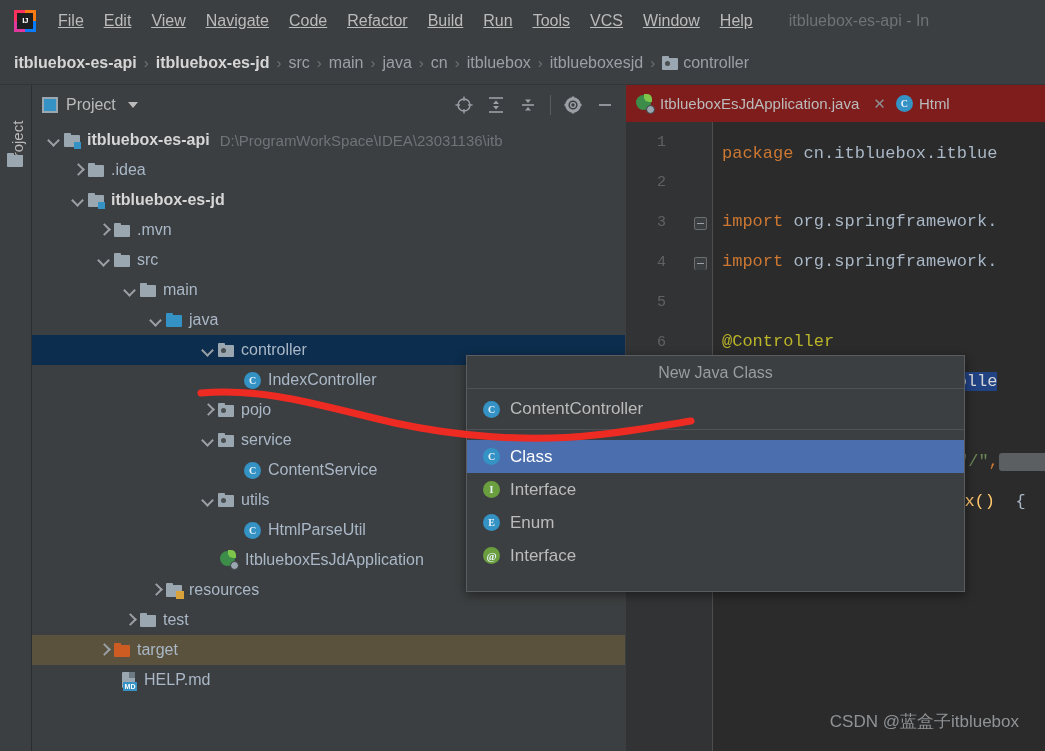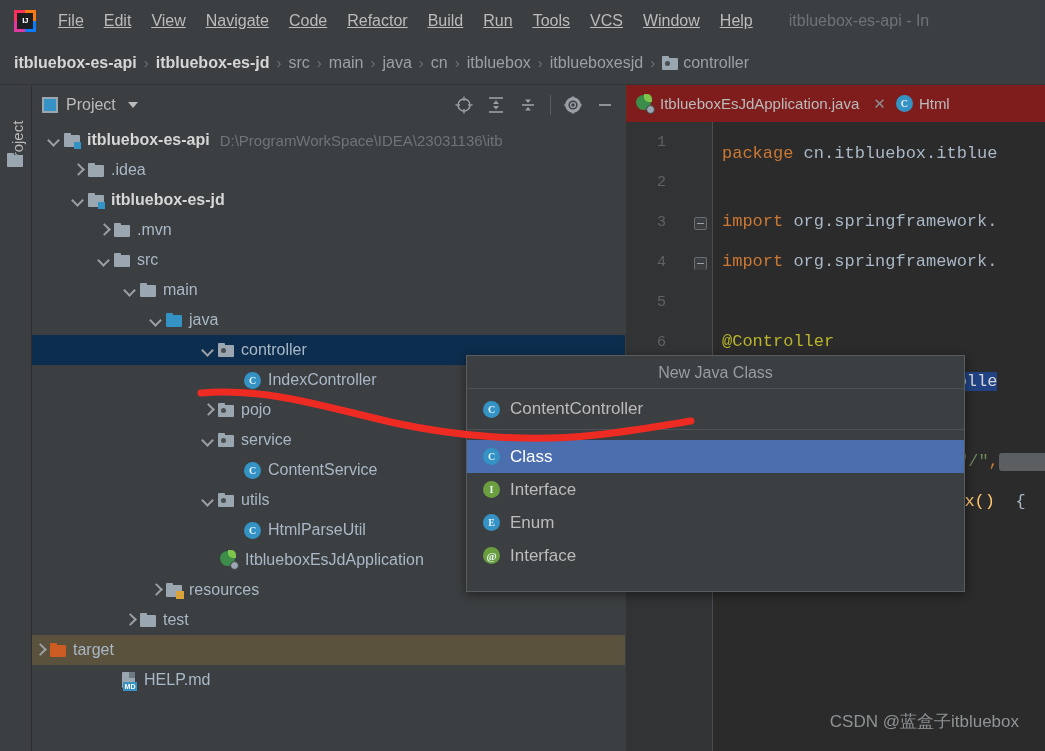--- a/index.html
+++ b/index.html
@@ -488,21 +488,21 @@
 
       <div class="row" style="padding-left:90px;">
         <span class="arrow right"></span>
         <span class="fld grey">
             <span class="tab"></span>
             <span class="bdy"></span>
           </span>
         <span class="nm">test</span>
       </div>
 
-      <div class="row sel-brown" style="">
+      <div class="row sel-brown" style="padding-left:64px;">
         <span class="arrow right"></span>
         <span class="fld orange">
             <span class="tab"></span>
             <span class="bdy"></span>
           </span>
         <span class="nm">target</span>
       </div>
 
 
       <div class="row" style="padding-left:90px;">

